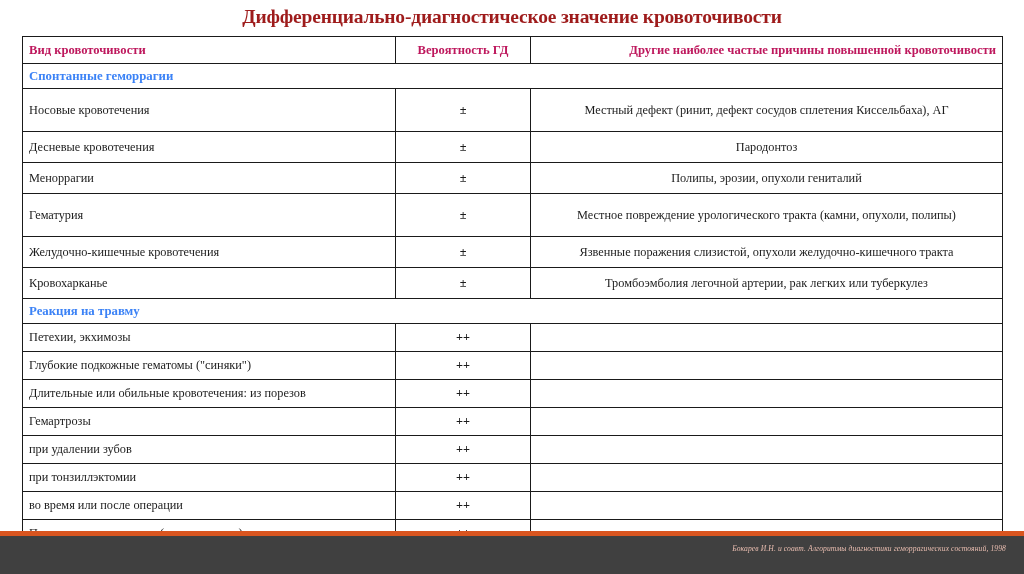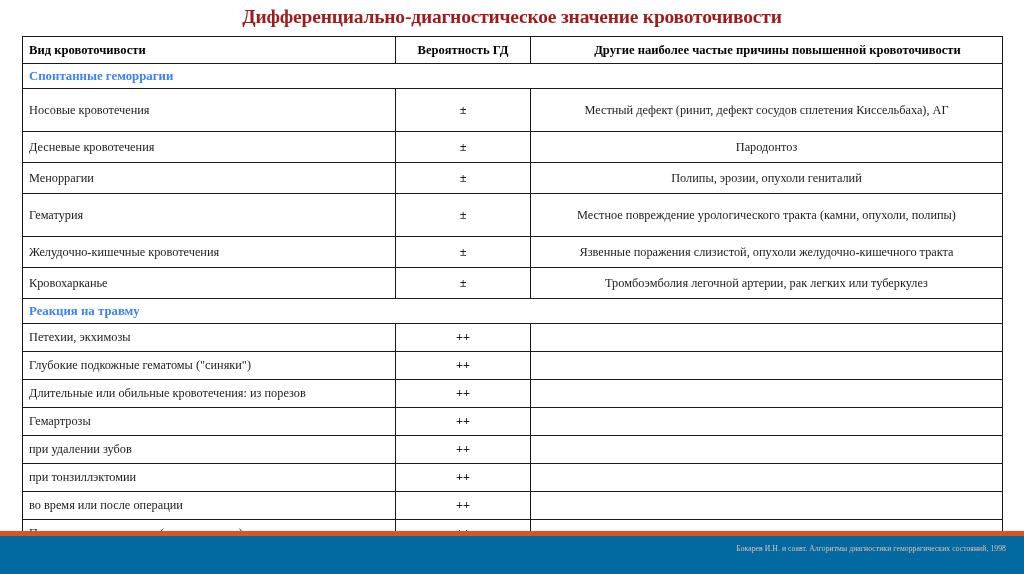--- a/index.html
+++ b/index.html
@@ -59,30 +59,30 @@
     color: #1c1c1c;
     font-family: "Liberation Serif", "DejaVu Serif", serif;
   }
 
   col.c1 { width: 373px; }
   col.c2 { width: 135px; }
   col.c3 { width: 472px; }
 
   
   tr.hdr td {
-    color: #000000;
+    color: #be185d;
     font-weight: bold;
     font-size: 12.6px;
     height: 22px;
     padding-top: 2px;
     padding-bottom: 2px;
   }
   tr.hdr td.h1 { text-align: left; }
   tr.hdr td.h2 { text-align: center; }
-  tr.hdr td.h3 { text-align: center; padding-left: 28px; }
+  tr.hdr td.h3 { text-align: right; padding-left: 28px; }
 
   
   tr.section td {
     font-weight: bold;
     font-size: 12.8px;
     color: #3b82f6;
     height: 20px;
     text-align: left;
   }
 
@@ -103,21 +103,22 @@
     padding-left: 6px;
   }
 
   
   .footer-band {
     position: absolute;
     left: 0;
     bottom: 0;
     width: 1024px;
     height: 43px;
-    background: #0369a1;
+    background: #404040;
+    font-style: italic;
   }
   .footer-stripe {
     position: absolute;
     left: 0;
     top: 0;
     width: 1024px;
     height: 5px;
     background: #D9551F;
   }
   .footer-stripe-dark {

